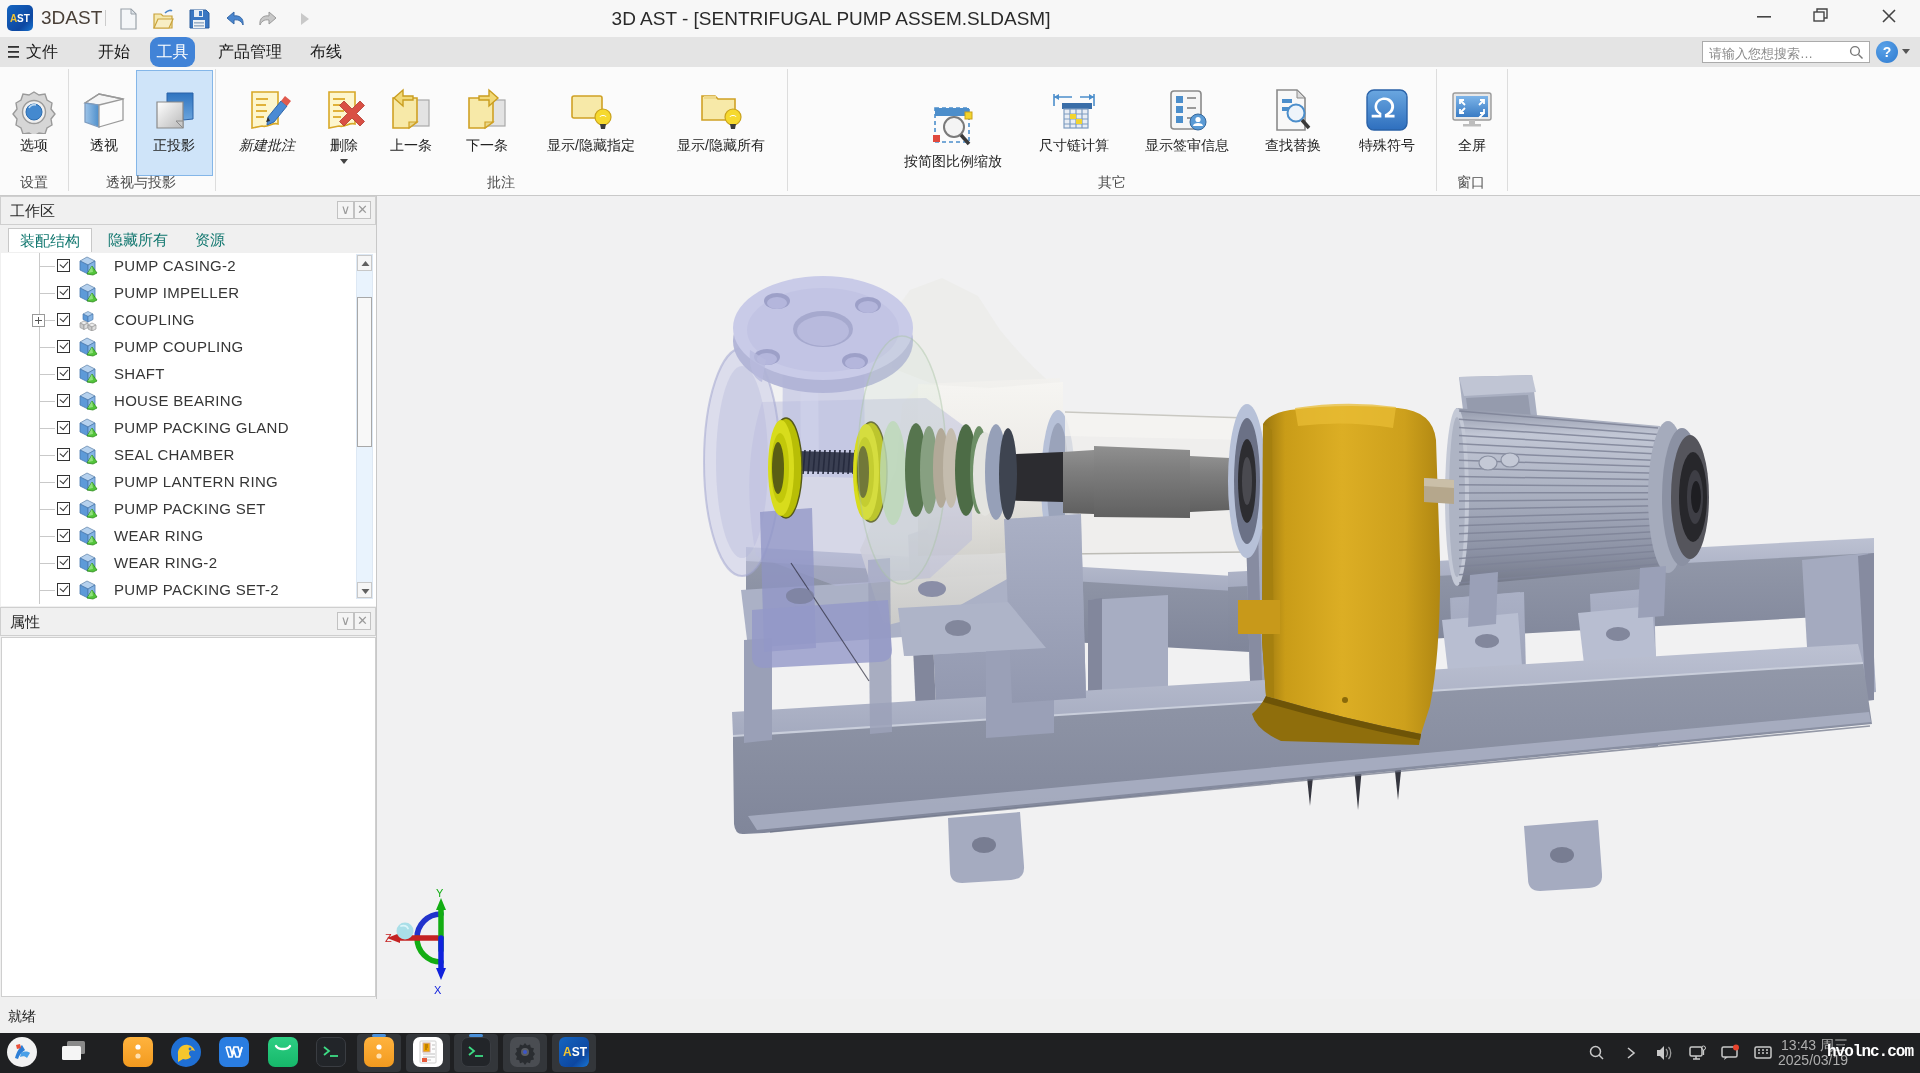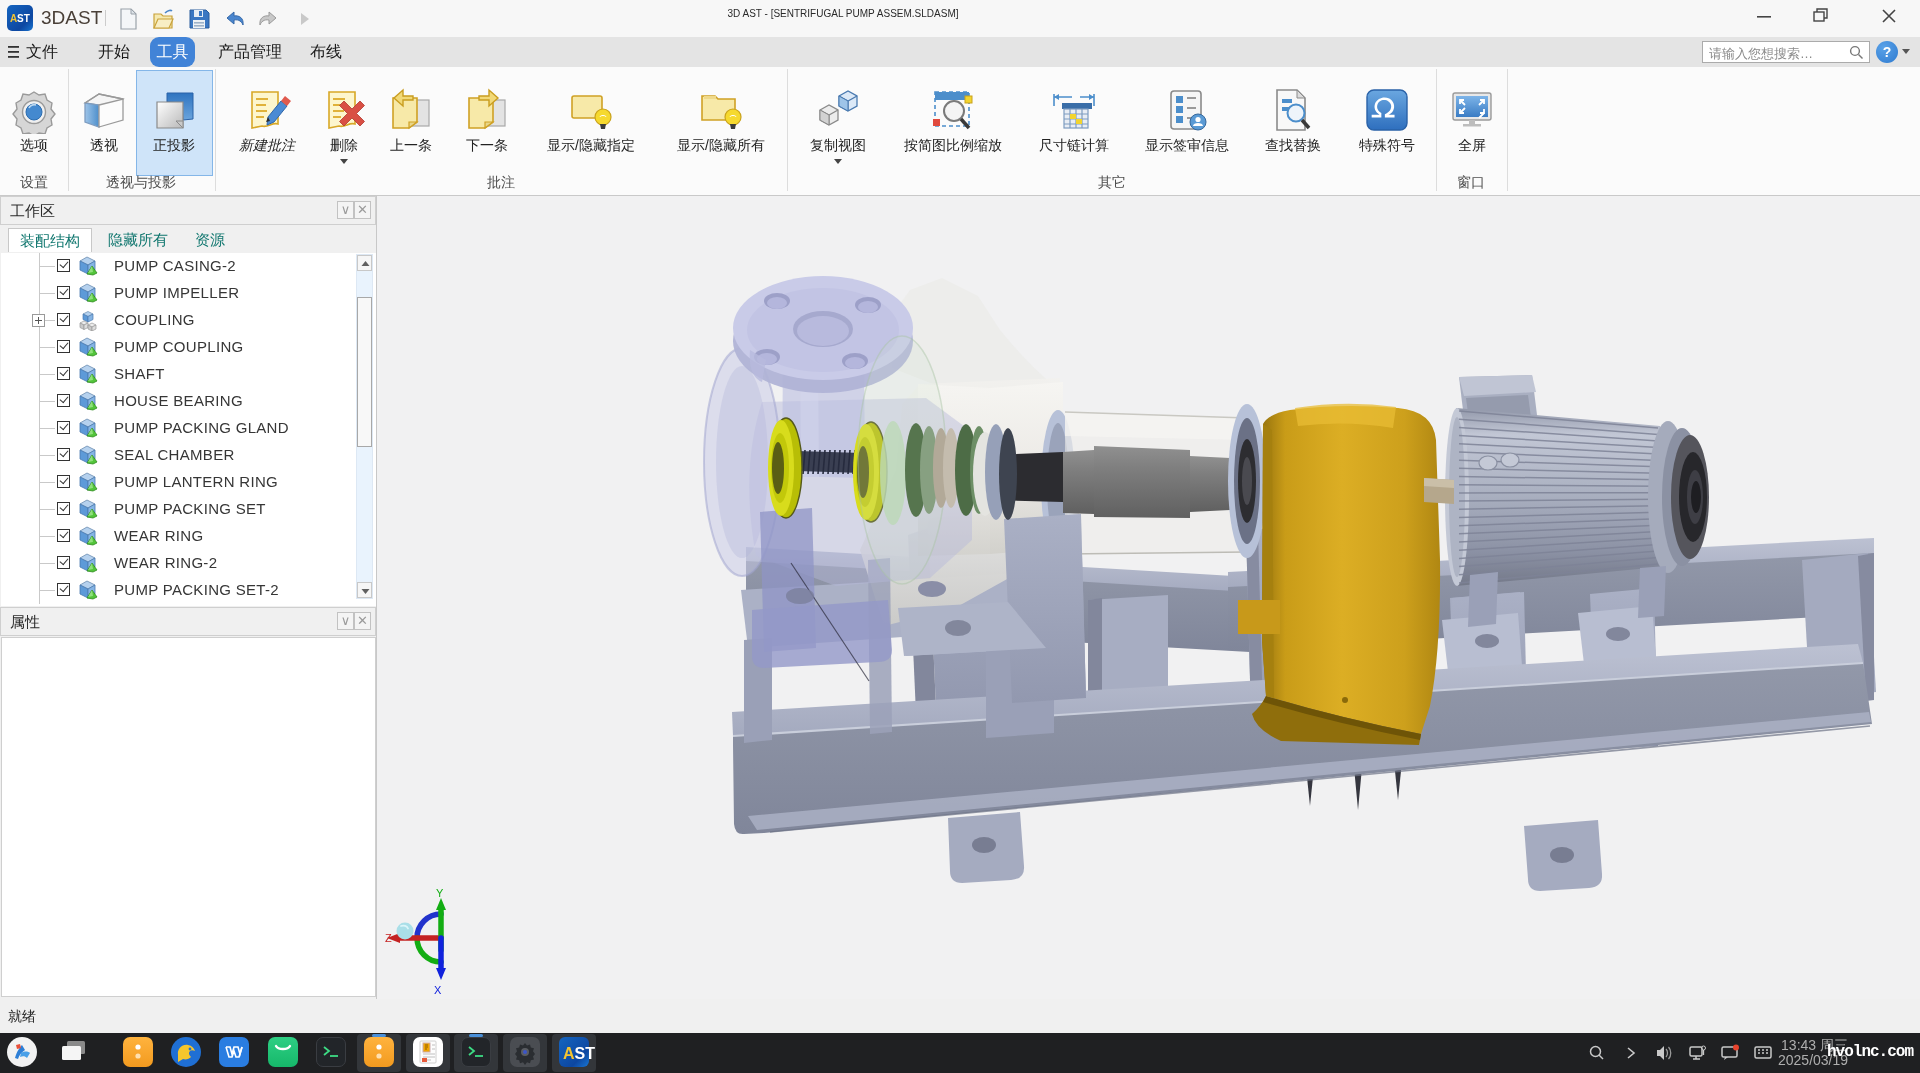--- a/index.html
+++ b/index.html
@@ -5,21 +5,21 @@
 *{margin:0;padding:0;box-sizing:border-box;}
 html,body{width:1920px;height:1073px;overflow:hidden;font-family:"Liberation Sans",sans-serif;}
 #app{position:relative;width:1920px;height:1073px;background:#f1f1f2;}
 
 #titlebar{position:absolute;left:0;top:0;width:1920px;height:37px;background:#f7f7f7;}
 #logo{position:absolute;left:7px;top:5px;width:26px;height:26px;border-radius:5px;background:linear-gradient(135deg,#1565c0,#0d47a1 70%,#1976d2);}
 #logo .l1{position:absolute;left:3px;top:8px;font-size:10px;font-weight:bold;color:#f4c430;}#logo .l2{position:absolute;left:10px;top:8px;font-size:10px;font-weight:bold;color:#fff;}
 #appname{position:absolute;left:41px;top:7px;font-size:19px;color:#4a4038;}
 .tbsep{position:absolute;left:105px;top:10px;width:1px;height:16px;background:#ccc;}
 .tico{position:absolute;top:8px;width:22px;height:22px;}
-#title-center{position:absolute;left:12px;top:8px;width:1662px;text-align:center;font-size:10px;color:#2a2a2a;}
+#title-center{position:absolute;left:0;top:8px;width:1662px;text-align:center;font-size:19px;color:#2a2a2a;}
 .winbtn{position:absolute;top:0px;width:46px;height:32px;color:#444;text-align:center;}
 
 #menubar{position:absolute;left:0;top:37px;width:1920px;height:30px;background:#e4e4e4;}
 .menuitem{position:absolute;top:0;height:30px;line-height:30px;font-size:16px;color:#1a1a1a;text-align:center;}
 .menuitem.sel{background:#4183d7;color:#fff;}
 #searchbox{position:absolute;left:1702px;top:4px;width:168px;height:22px;background:#fff;border:1px solid #ababab;}
 #searchbox span{position:absolute;left:6px;top:3px;font-size:13px;color:#8a8a8a;}
 #helpbtn{position:absolute;left:1876px;top:4px;width:22px;height:22px;border-radius:50%;background:radial-gradient(circle at 35% 30%,#5aa2e8,#2f7bd0);color:#fff;font-size:14px;font-weight:bold;text-align:center;line-height:22px;}
 #helpdrop{position:absolute;left:1902px;top:12px;width:0;height:0;border-left:4px solid transparent;border-right:4px solid transparent;border-top:5px solid #555;}
 
@@ -236,33 +236,21 @@
     <div class="rbtn" style="left:651px;width:140px;">
       <svg width="48" height="48" viewBox="0 0 48 48" style="margin-top:19px">
           <path d="M5 10h13l3 3h17v21H5z" fill="#f7e9a8" stroke="#cfa125" stroke-width="1.6"></path>
           <path d="M7 10h12v3H7z" fill="#efd98a"></path>
           <circle cx="36" cy="31" r="8" fill="#f6d92e" stroke="#c9a21c" stroke-width="1.2"></circle>
           <path d="M33 38h6l-1 5h-4z" fill="#3a3a3a"></path>
           <path d="M33 31c0-2 6-2 6 0" stroke="#fff" stroke-width="1" fill="none"></path>
         </svg>
       <div class="rlabel">显示/隐藏所有</div>
     </div>
-    <div class="rbtn" style="left:788px;width:100px;">
-      <svg width="48" height="48" viewBox="0 0 48 48" style="margin-top:19px">
-          <path d="M25 10l9-5 9 5v10l-9 5-9-5z" fill="#dce9f7" stroke="#4a7ab0" stroke-width="1.3"></path>
-          <path d="M25 10l9 5 9-5M34 15v10" fill="none" stroke="#4a7ab0" stroke-width="1.3"></path>
-          <path d="M25 10l9 5v10l-9-5z" fill="#9ec4e8" stroke="#4a7ab0" stroke-width="1"></path>
-          <path d="M6 24l9-5 9 5v10l-9 5-9-5z" fill="#ececec" stroke="#8a8a8a" stroke-width="1.3"></path>
-          <path d="M6 24l9 5 9-5M15 29v10" fill="none" stroke="#8a8a8a" stroke-width="1.3"></path>
-          <path d="M6 24l9 5v10l-9-5z" fill="#d2d2d2" stroke="#8a8a8a" stroke-width="1"></path>
-        </svg>
-      <div class="rlabel">复制视图</div>
-      <div class="rdrop"></div>
-    </div>
-    <div class="rbtn" style="left:883px;width:140px;">
+    <div class="rbtn" style="left:883px;width:140px;margin-top:16px;">
       <svg width="48" height="48" viewBox="0 0 48 48" style="margin-top:19px">
           <rect x="6" y="6" width="34" height="8" fill="#4c8ecb"></rect>
           <rect x="6" y="6" width="34" height="34" fill="none" stroke="#4c8ecb" stroke-width="1.6" stroke-dasharray="4 3"></rect>
           <rect x="36" y="10" width="7" height="7" fill="#f2d42e" stroke="#c9a21c"></rect>
           <rect x="4" y="33" width="7" height="7" fill="#e04a3e"></rect>
           <circle cx="25" cy="25" r="10" fill="#f4f4f4" stroke="#7a7a7a" stroke-width="2"></circle>
           <path d="M32 33l8 9" stroke="#3a3a3a" stroke-width="3.5"></path>
         </svg>
       <div class="rlabel">按简图比例缩放</div>
     </div>
@@ -843,21 +831,21 @@
         </svg>
     </div>
     <div class="tkico" style="left:510px;background:#4a4d52;">
       <svg width="30" height="30" viewBox="0 0 30 30">
           <path d="M15 6l2 2.5 3-1 .8 3 3.2.8-1 3 2 2.7-2 2.5 1 3-3.2.8-.8 3-3-1-2 2.7-2-2.7-3 1-.8-3-3.2-.8 1-3-2-2.5 2-2.7-1-3 3.2-.8.8-3 3 1z" fill="#2a2d31"></path>
           <circle cx="15" cy="15" r="4" fill="#5a5d62"></circle>
           <circle cx="15" cy="15" r="2" fill="#3c55c8"></circle>
         </svg>
     </div>
     <div class="tkico" style="left:559px;background:linear-gradient(135deg,#1565c0,#0d47a1 70%,#1976d2);border-radius:6px;">
-      <div style="position:absolute;left:4px;top:8px;font-size:16px;font-weight:bold;color:#fff;"><span style="color:#f4c430">A</span>ST</div>
+      <div style="position:absolute;left:4px;top:8px;font-size:12px;font-weight:bold;color:#fff;"><span style="color:#f4c430">A</span>ST</div>
     </div>
     <svg style="position:absolute;left:1588px;top:11px" width="18" height="18" viewBox="0 0 18 18">
         <circle cx="7.5" cy="7.5" r="5" fill="none" stroke="#c9c9c9" stroke-width="1.5"></circle>
         <path d="M11 11l4 4" stroke="#c9c9c9" stroke-width="1.5"></path>
       </svg>
     <svg style="position:absolute;left:1624px;top:12px" width="14" height="16" viewBox="0 0 14 16">
         <path d="M4 3l6 5-6 5" fill="none" stroke="#c9c9c9" stroke-width="1.6"></path>
       </svg>
     <svg style="position:absolute;left:1654px;top:11px" width="20" height="18" viewBox="0 0 20 18">
         <path d="M3 6h3l4-4v14l-4-4H3z" fill="#c9c9c9"></path>

